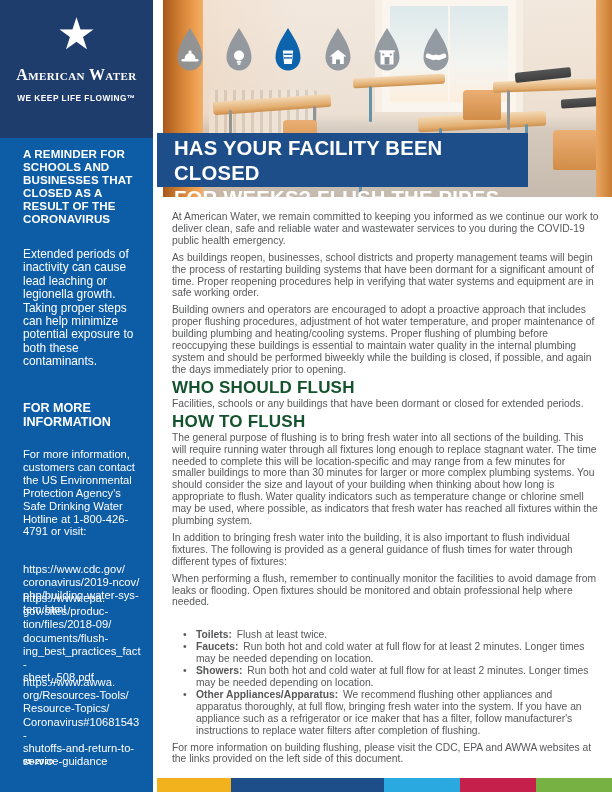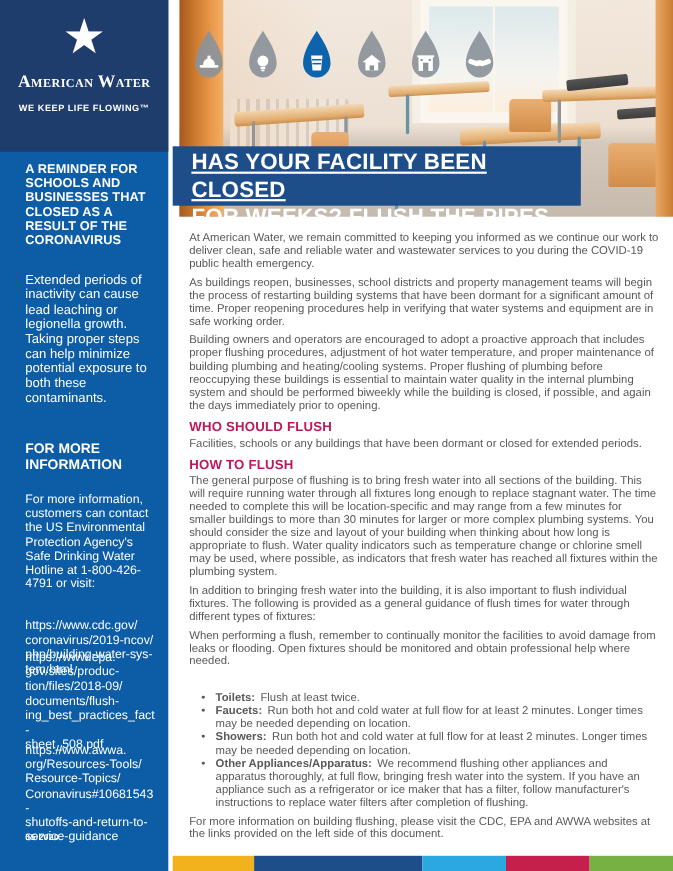--- a/index.html
+++ b/index.html
@@ -46,28 +46,28 @@
            background:linear-gradient(180deg,#eab077 0%,#d08b48 100%); }
   .laptop { position:absolute; background:linear-gradient(180deg,#4a5058 0%,#32373d 100%); border-radius:2px; }
   .ph-tint { position:absolute; inset:0;
            background:linear-gradient(90deg,rgba(233,140,50,0.16) 0%,rgba(233,150,60,0.05) 30%,rgba(240,160,70,0.07) 100%); }
 
   
   .drop { position:absolute; top:27px; width:32px; height:45px; }
 
   
   .band { position:absolute; left:157px; top:133px; width:371px; height:54px; background:#1d4e8a;
-          color:#ffffff; padding:3px 0 0 17px;text-decoration:underline; }
+          color:#ffffff; padding:3px 0 0 17px; }
   .band h1 { font-size:20.3px; line-height:25.2px; letter-spacing:0.2px; font-weight:bold; }
 
   
   .main { position:absolute; left:172px; top:211px; width:427px; color:#57585a;
           font-size:10.3px; line-height:11.9px; }
   .main p { margin-bottom:5px; }
-  .main h2 { color:#be185d; font-size:12px; line-height:14px; margin:3px 0 3px; letter-spacing:0.2px; }
+  .main h2 { color:#14532d; font-size:17px; line-height:14px; margin:3px 0 3px; letter-spacing:0.2px; }
   .main ul { list-style:none; padding-left:24px; margin-bottom:5px;margin-top:21px; }
   .main li { position:relative; }
   .main li::before { content:"•"; position:absolute; left:-13px; top:0; font-size:10.5px; }
   .main li b { padding-right:2px; }
 
   
   .stripe { position:absolute; left:157px; top:778px; width:455px; height:14px; display:flex; }
   .seg { height:14px; }
   .seg-yellow { width:74px; background:#f2b21e; }
   .seg-navy { width:153px; background:#1d4e8a; }

